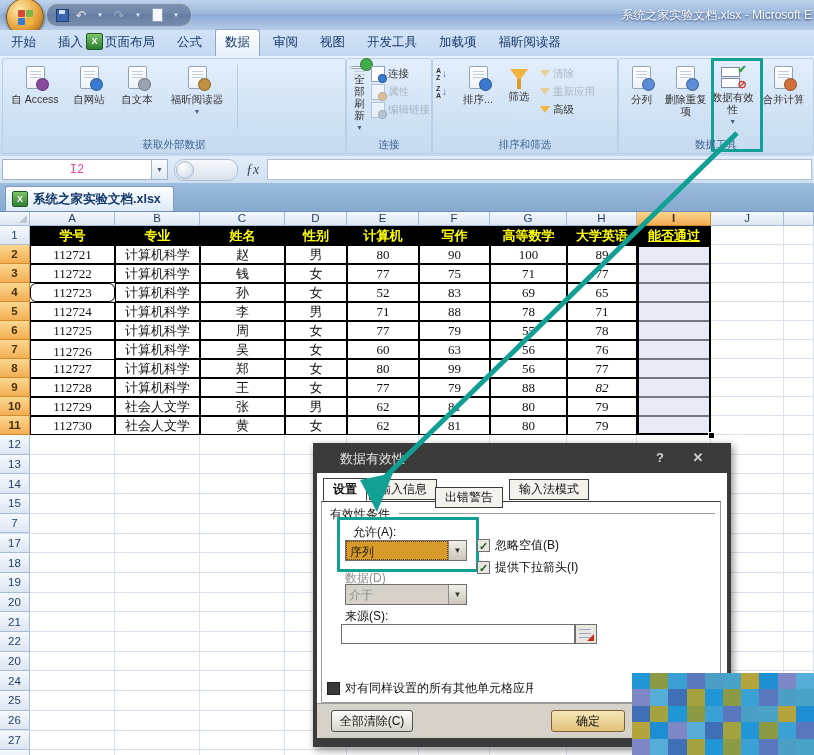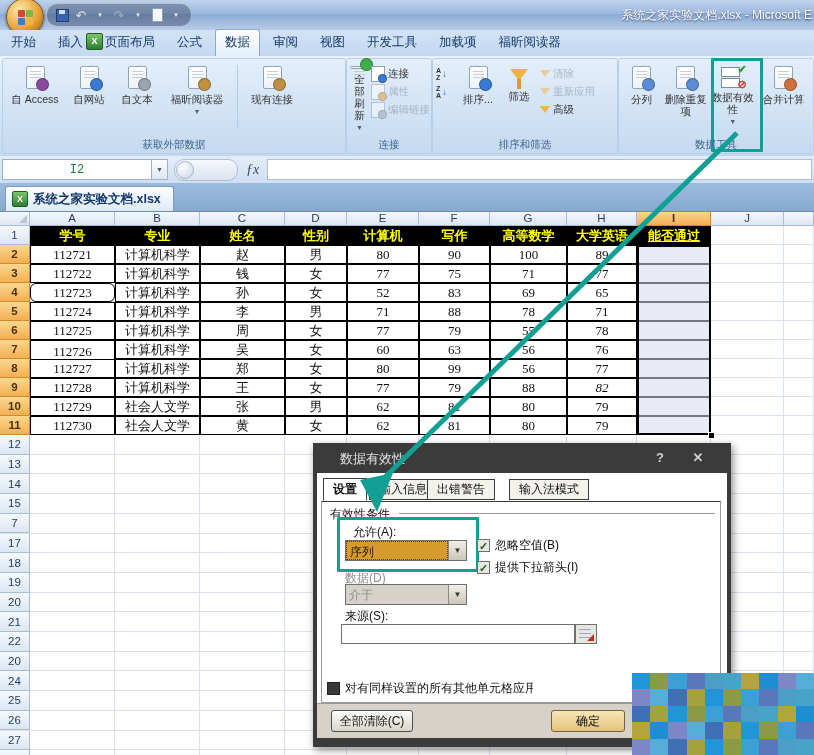--- a/index.html
+++ b/index.html
@@ -60,21 +60,21 @@
   .dvicon .no{position:absolute;right:-2px;bottom:-2px;color:#d23b2a;font-size:11px;font-weight:bold;}
   .sortg{display:flex;align-items:center;gap:1px;width:20px;height:16px;}
   .sortg .ltrs{display:flex;flex-direction:column;font-size:7px;line-height:7px;font-weight:bold;color:#333;}
   .sortg .ar{color:#3a6fc0;font-size:10px;}
   .ddv{font-size:7px;color:#4a607e;}
   .divider{width:1px;height:64px;background:#b5cbe4;margin:2px 3px 0 3px;}
   .hlbox{position:absolute;border:3px solid #12a095;border-radius:1px;pointer-events:none;}
   
   #fbar{left:0;top:156px;width:814px;height:27px;background:linear-gradient(#e3edf9,#cfdff1);border-bottom:1px solid #a9bcd4;display:flex;align-items:center;}
   #namebox{margin-left:2px;width:148px;height:19px;background:#fff;border:1px solid #9fb2c8;font-size:12px;
-    font-family:"Liberation Mono",monospace;display:flex;align-items:center;justify-content:center;color:#15803d;}
+    font-family:"Liberation Mono",monospace;display:flex;align-items:center;justify-content:center;color:#ec4899;}
   #nbdd{width:15px;height:19px;border:1px solid #9fb2c8;border-left:none;background:linear-gradient(#fdfdfd,#dde7f2);
     font-size:7px;color:#44597a;display:flex;align-items:center;justify-content:center;}
   #fxpill{margin-left:6px;width:62px;height:20px;border-radius:10px;background:linear-gradient(#f6f9fc,#d9e2ed);
     border:1px solid #aebfd4;position:relative;}
   #fxpill .knob{position:absolute;left:1px;top:1px;width:16px;height:16px;border-radius:50%;background:radial-gradient(circle at 35% 30%,#fff,#c9d5e3);border:1px solid #a8b8cc;}
   #fxglyph{margin-left:8px;font-family:"Liberation Serif",serif;font-style:italic;font-size:14px;color:#3a4a5e;}
   #ffield{margin-left:8px;flex:1;height:19px;background:#fff;border:1px solid #aebfd4;margin-right:2px;}
   
   #doctabs{left:0;top:183px;width:814px;height:28px;background:linear-gradient(#9cbcde,#87a9cf);border-bottom:1px solid #6f8db4;}
   #doctab{position:absolute;left:5px;top:3px;height:24px;padding:0 12px 0 6px;display:flex;align-items:center;gap:5px;
@@ -201,26 +201,20 @@
             <div class="cap">自文本</div>
           </div>
           <div class="bigbtn" style="width: 70px;">
             <div class="pg">
               <span class="badge" style="background: rgb(192, 144, 64);"></span>
             </div>
             <div class="cap">福昕阅读器</div>
             <div class="ddv">▼</div>
           </div>
           <div class="divider"></div>
-          <div class="bigbtn" style="width: 58px;">
-            <div class="pg">
-              <span class="badge" style="background: rgb(192, 144, 64);"></span>
-            </div>
-            <div class="cap">现有连接</div>
-          </div>
         </div>
         <div class="glabel">获取外部数据</div>
       </div>
       <div class="rgroup" style="left: 346px; width: 84px;">
         <div class="ginner">
           <div class="bigbtn" style="width: 46px;">
             <div class="pg">
               <span class="badge" style="background: rgb(63, 174, 73);"></span>
             </div>
             <div class="cap">全部刷新</div>
@@ -565,21 +559,21 @@
       <div class="cbrow" style="left:10px;top:207px;">
         <span class="cbx dark"></span>
         <span id="applyclip">对有同样设置的所有其他单元格应用这些更改</span>
       </div>
       <div id="btnstrip">
         <div class="dbtn" style="left:14px;width:82px;">全部清除(C)</div>
         <div class="dbtn" id="okbtn" style="left:234px;width:74px;">确定</div>
       </div>
     <div class="dtab active" style="left: 6px;">设置</div>
         <div class="dtab" style="left: 52px;">输入信息</div>
-        <div class="dtab" style="left: 110px;">出错警告</div>
+        <div class="dtab" style="left: 118px; margin-top: 8px;">出错警告</div>
         <div class="dtab" style="left: 192px;">输入法模式</div>
       </div>
   </div>
 
   <svg id="tealsvg" class="abs" viewBox="0 0 814 755">
     <line x1="737" y1="133" x2="379" y2="483" stroke="#12a095" stroke-width="5"></line>
     <polygon points="360,480 393,473 377,512" fill="#12a095"></polygon>
   </svg>
 
   <div id="mosaic" class="abs">

